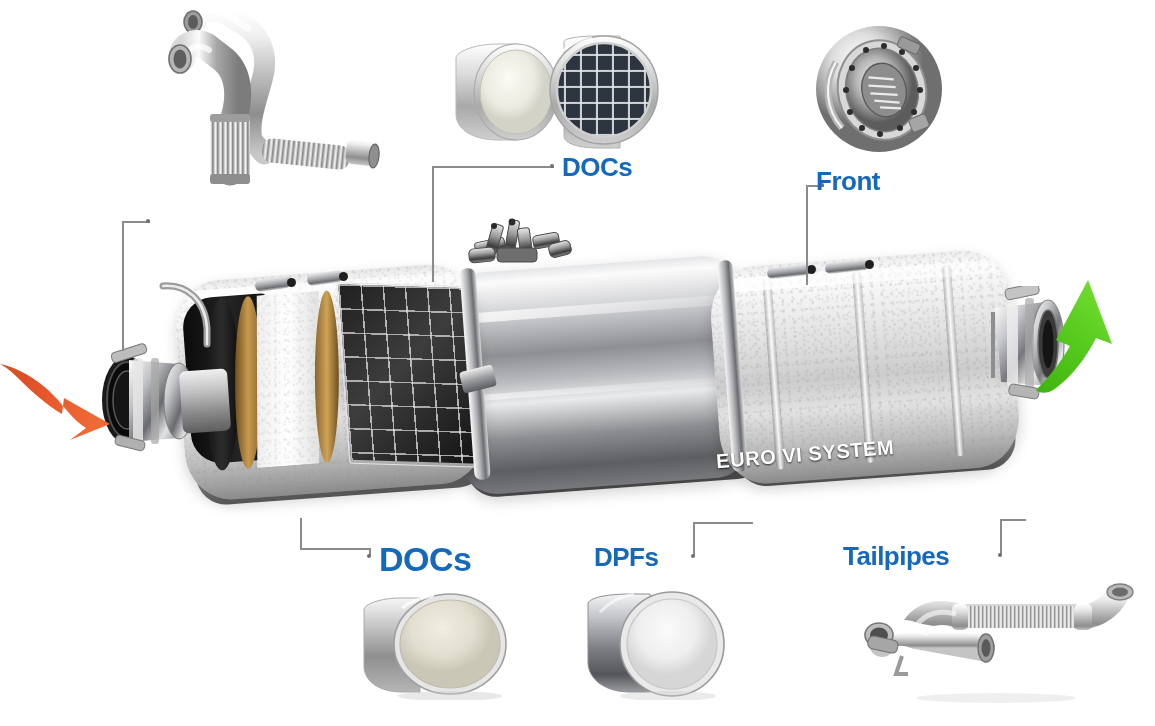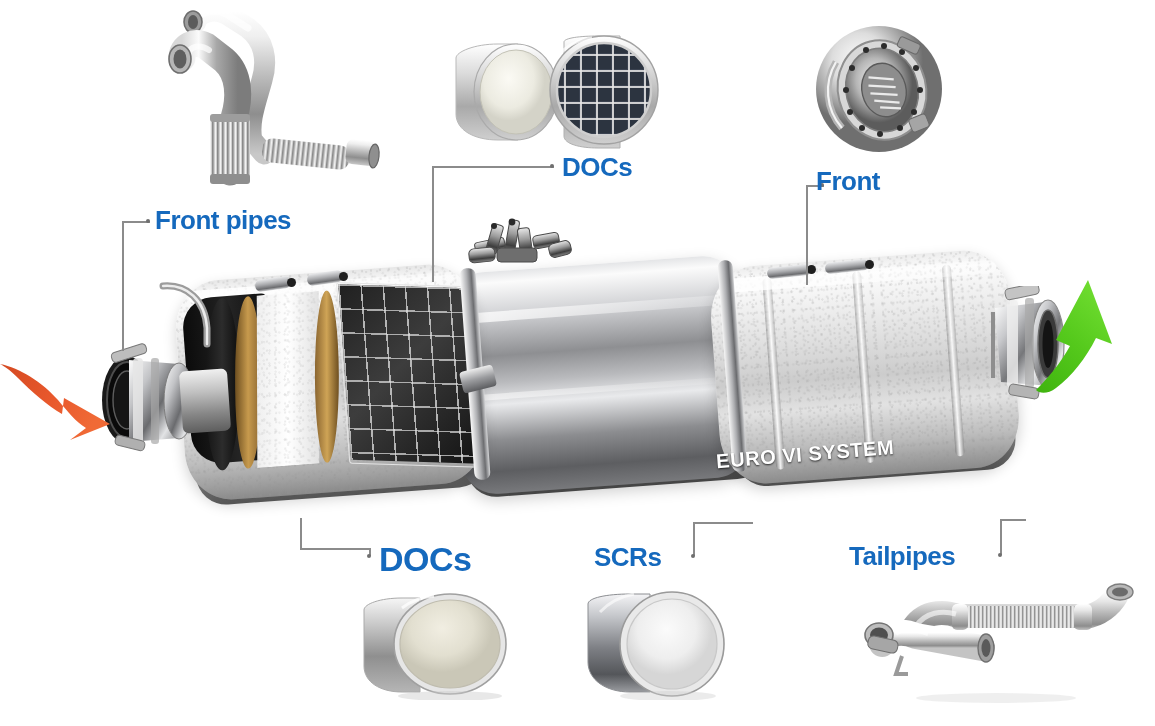--- a/index.html
+++ b/index.html
@@ -515,20 +515,19 @@
   <div class="dot" style="left:367px;top:554px;"></div>
 
   <div class="lead v" style="left:693px;top:522px;height:34px;"></div>
   <div class="lead h" style="left:693px;top:522px;width:60px;"></div>
   <div class="dot" style="left:691px;top:554px;"></div>
 
   <div class="lead v" style="left:1000px;top:519px;height:36px;"></div>
   <div class="lead h" style="left:1000px;top:519px;width:26px;"></div>
   <div class="dot" style="left:998px;top:553px;"></div>
 
-  <div class="lbl" style="left:155px;top:205px;font-size:26px;">Front pipes</div>
   <div class="lbl" style="left:562px;top:152px;font-size:26px;">DOCs</div>
   <div class="lbl" style="left:816px;top:166px;font-size:26px;">Front</div>
   <div class="lbl" style="left:379px;top:540px;font-size:34px;">DOCs</div>
-  <div class="lbl" style="left:594px;top:542px;font-size:26px;">SCRs</div>
-  <div class="lbl" style="left:843px;top:541px;font-size:26px;margin-left:6px;">Tailpipes</div>
+  <div class="lbl" style="left:594px;top:542px;font-size:26px;">DPFs</div>
+  <div class="lbl" style="left:843px;top:541px;font-size:26px;">Tailpipes</div>
 
 </div>
 
 </body></html>

